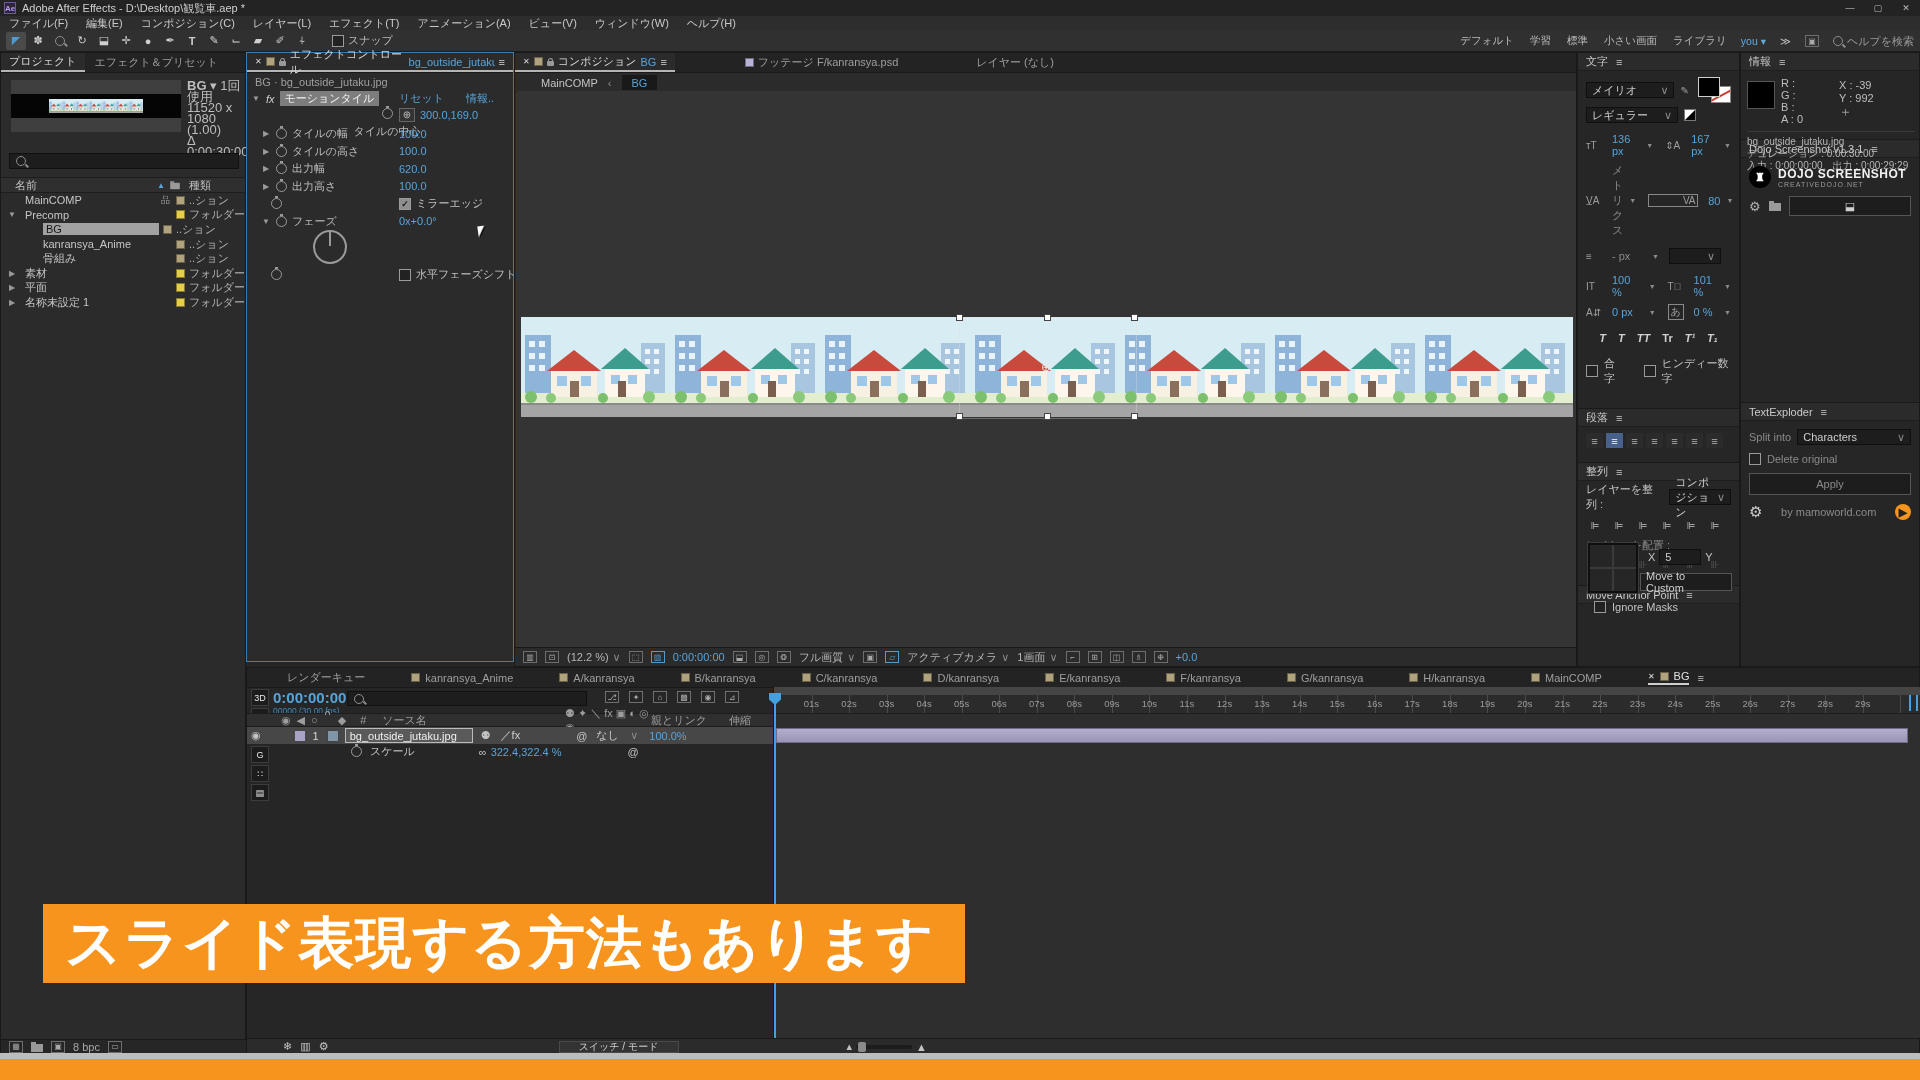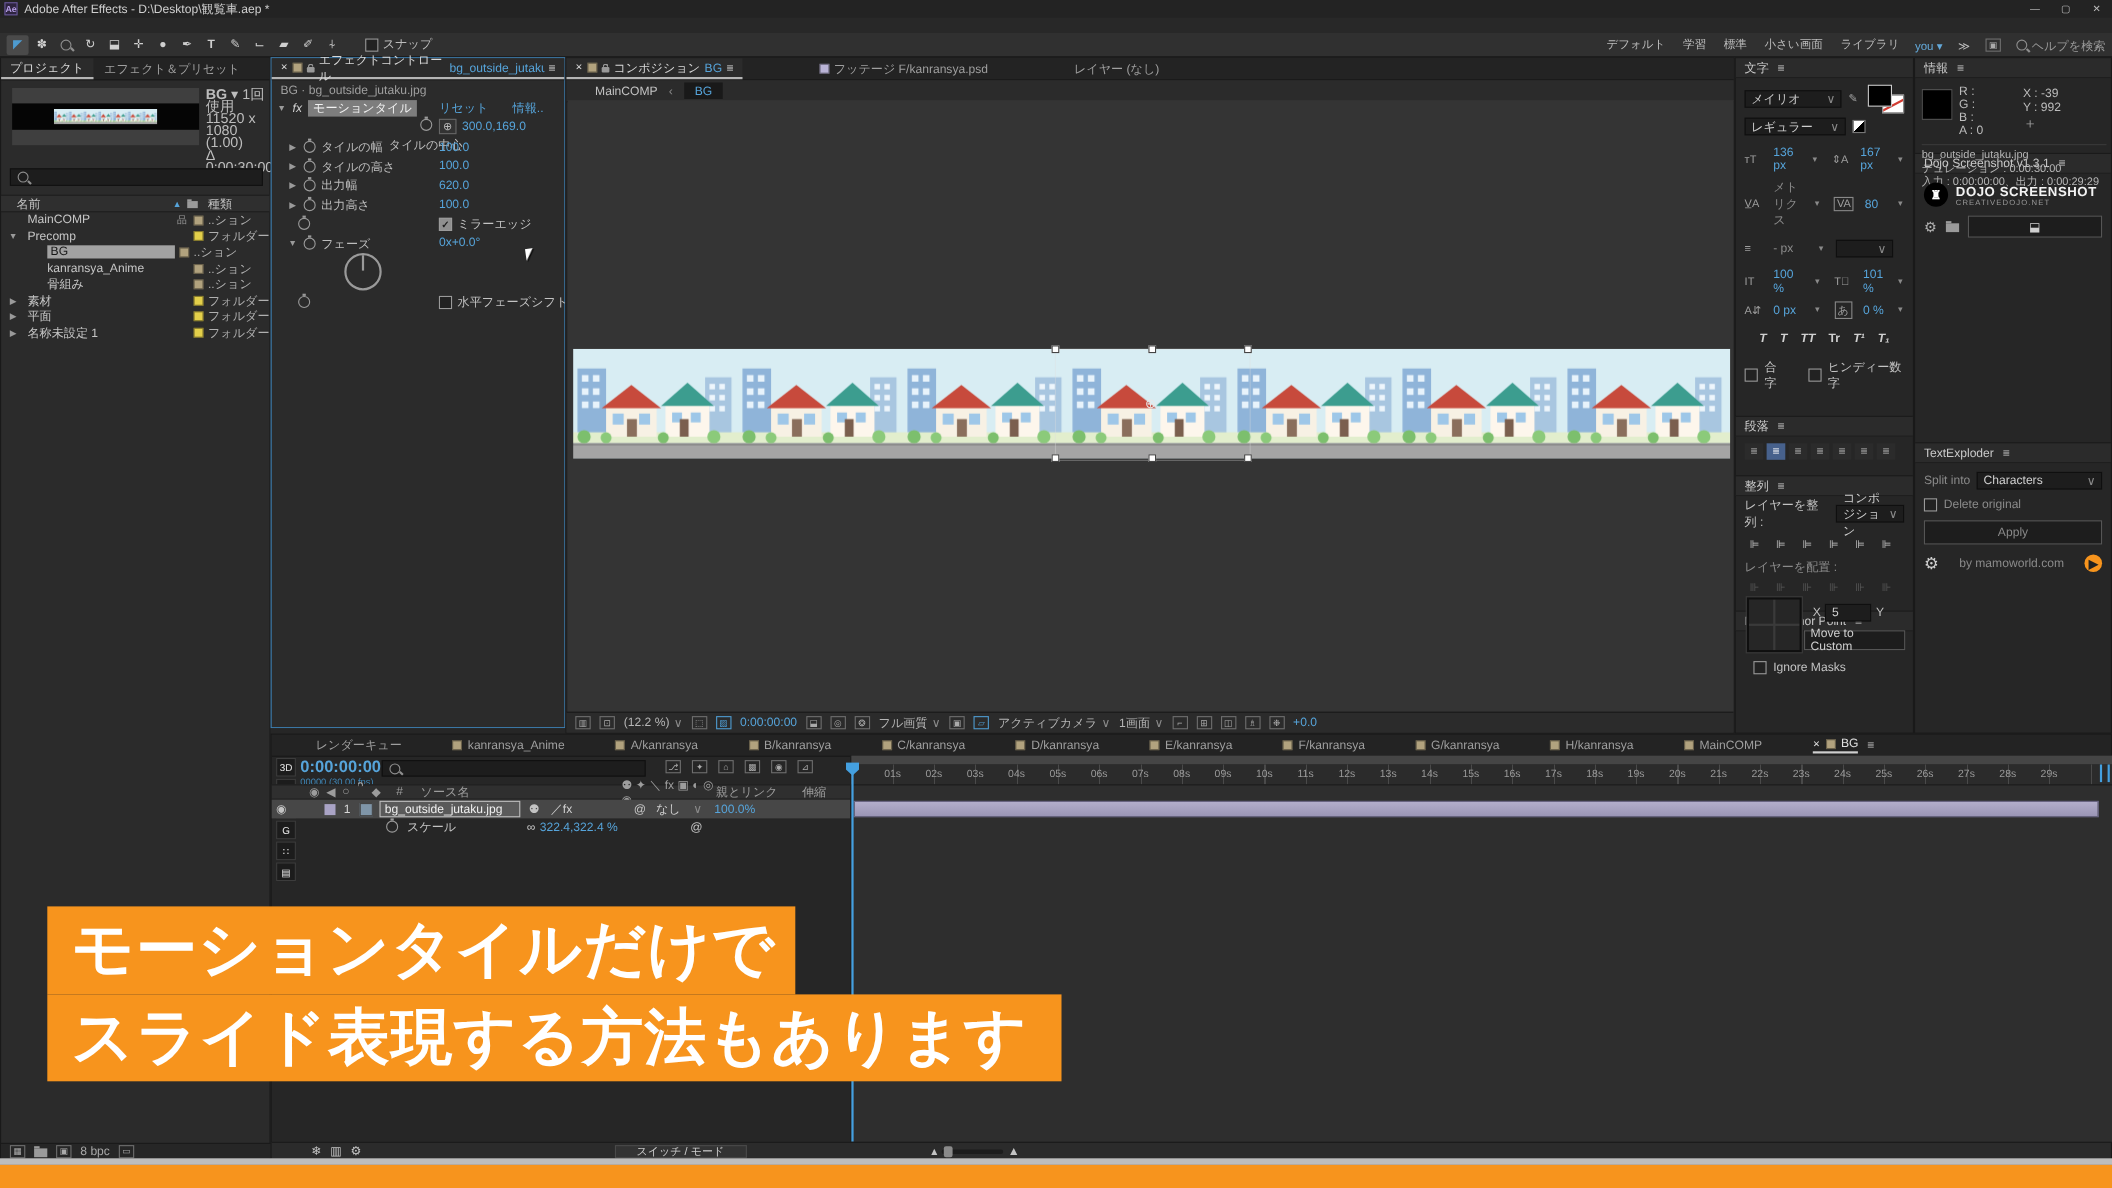--- a/index.html
+++ b/index.html
@@ -110,20 +110,34 @@
   <div class="titlebar">
     <span class="ae-badge">Ae</span>
     <span class="title-text">Adobe After Effects - D:\Desktop\観覧車.aep *</span>
   </div>
   <div class="winbtns">
     <span class="winbtn">—</span>
     <span class="winbtn">▢</span>
     <span class="winbtn">✕</span>
   </div>
 
+  <div class="menubar">
+    <div>
+
+    <span class="menu-item">ファイル(F)</span>
+        <span class="menu-item">編集(E)</span>
+        <span class="menu-item">コンポジション(C)</span>
+        <span class="menu-item">レイヤー(L)</span>
+        <span class="menu-item">エフェクト(T)</span>
+        <span class="menu-item">アニメーション(A)</span>
+        <span class="menu-item">ビュー(V)</span>
+        <span class="menu-item">ウィンドウ(W)</span>
+        <span class="menu-item">ヘルプ(H)</span>
+      </div>
+  </div>
 
   <div class="toolbar">
     <div class="tools">
       <span class="tool active" style="color:#4e9bd0;">◤</span>
       <span class="tool">✽</span>
       <span class="tool">
           <span class="mag"></span>
         </span>
       <span class="tool">↻</span>
       <span class="tool">⬓</span>
@@ -497,21 +511,21 @@
       <span class="blue" style="width:40px;"><span>136 px</span></span>
       <span class="dim" style="font-size:7px;">▼</span>
       <span class="gicon" style="margin-left:6px;">⇕A</span>
       <span class="blue" style="width:38px;">167 px</span>
       <span class="dim" style="font-size:7px;">▼</span>
     </div>
     <div class="crow" style="margin-top:6px;">
       <span class="gicon">V̲A</span>
       <span class="dim" style="width:40px;">メトリクス</span>
       <span class="dim" style="font-size:7px;">▼</span>
-      <span class="gicon" style="margin-left:6px;border:1px solid #888;width:16px;text-align:center;">VA</span>
+      <span class="gicon" style="margin-left:6px;border:1px solid #888;width:16px;text-align:center;padding-left:32px;">VA</span>
       <span class="blue" style="width:30px;padding-left:4px;">80</span>
       <span class="dim" style="font-size:7px;">▼</span>
     </div>
     <div class="crow" style="margin-top:10px;">
       <span class="gicon">≡</span>
       <span class="dim" style="width:34px;">- px</span>
       <span class="dim" style="font-size:7px;">▼</span>
       <span class="dd" style="width:52px;margin-left:4px;">
           <span></span>
           <span class="dim">∨</span>
@@ -898,20 +912,17 @@
         <span>▲</span>
       </span>
     </div>
   </div>
 
   <div class="cursor" style="left:478px;top:226px;"></div>
 
   <div class="abs" style="left:0;top:1053px;width:1920px;height:6px;background:#bdbdbd;"></div>
   <div class="abs" style="left:0;top:1059px;width:1920px;height:21px;background:#f7941d;"></div>
 
-  <div class="capline" style="top:824px;height:80px;min-width:680px;background:#f7941d;">
-    <span>モーションタイルだけで</span>
-  </div>
   <div class="capline" style="top:904px;height:79px;min-width:922px;background:#f7941d;">
     <span>スライド表現する方法もあります</span>
   </div>
 
 </div>
 
 </body></html>

